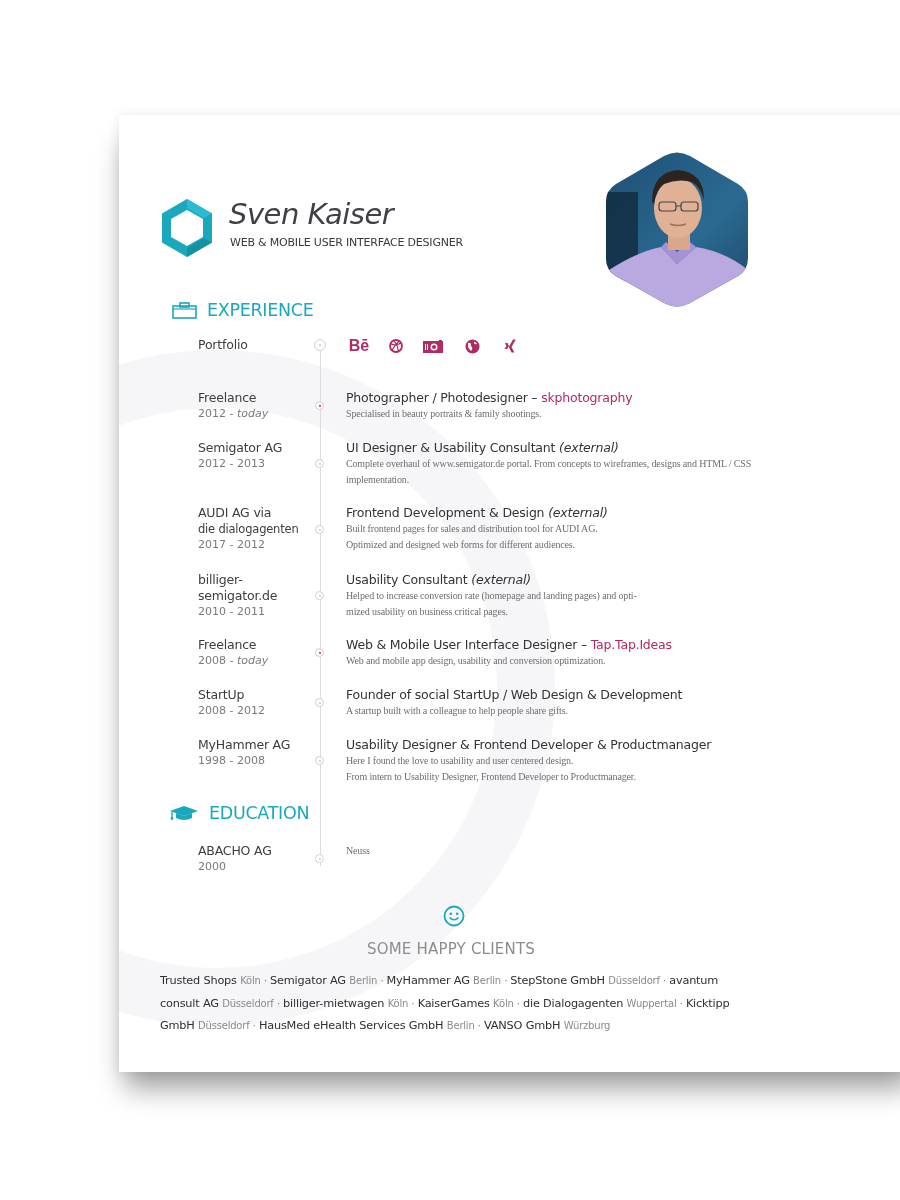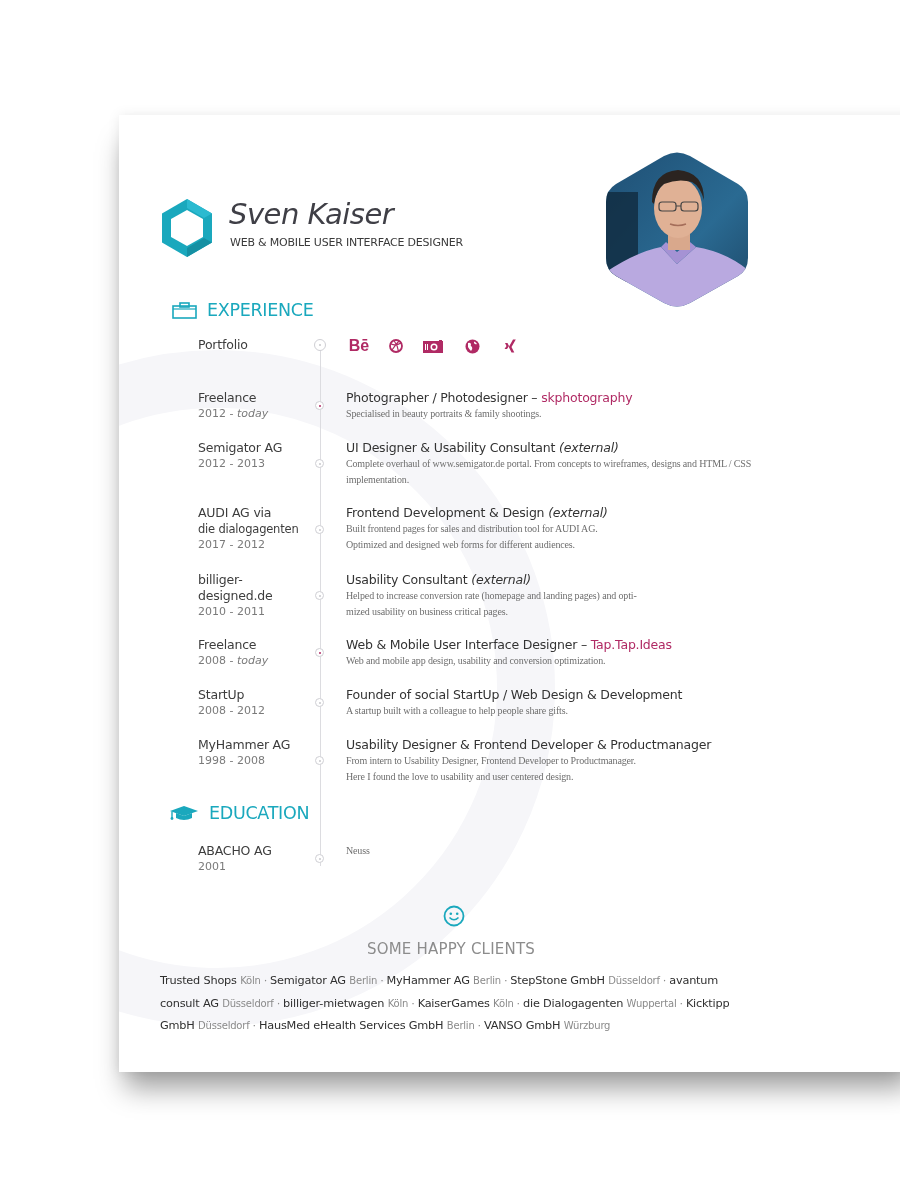--- a/index.html
+++ b/index.html
@@ -193,21 +193,21 @@
     <div class="right">
       <div class="title"><span>Frontend Development &amp; Design </span><i>(external)</i></div>
       <div class="desc">Built frontend pages for sales and distribution tool for AUDI AG.</div>
       <div class="desc">Optimized and designed web forms for different audiences.</div>
     </div>
   </div>
 
   <div class="row" style="top:457px;">
     <div class="left">
       <div class="org">billiger-</div>
-      <div class="org">designed.de</div>
+      <div class="org">semigator.de</div>
       <div class="dates">2010 - 2011</div>
     </div>
     <div class="dot" style="top:19px;"></div>
     <div class="right">
       <div class="title"><span>Usability Consultant </span><i>(external)</i></div>
       <div class="desc">Helped to increase conversion rate (homepage and landing pages) and opti-</div>
       <div class="desc">mized usability on business critical pages.</div>
     </div>
   </div>
 
@@ -236,39 +236,39 @@
   </div>
 
   <div class="row" style="top:622px;">
     <div class="left">
       <div class="org">MyHammer AG</div>
       <div class="dates">1998 - 2008</div>
     </div>
     <div class="dot" style="top:19px;"></div>
     <div class="right">
       <div class="title">Usability Designer &amp; Frontend Developer &amp; Productmanager</div>
+      <div class="desc">Here I found the love to usability and user centered design.</div>
       <div class="desc">From intern to Usability Designer, Frontend Developer to Productmanager.</div>
-      <div class="desc">Here I found the love to usability and user centered design.</div>
     </div>
   </div>
 
   <div class="section-head" style="left:41px; top:688px;">
     <svg width="30" height="16" viewBox="0 0 30 16">
       <polygon points="15,1 29,6 15,11 1,6" fill="#1aa8bd"></polygon>
       <path d="M7,8 L7,13 Q15,17 23,13 L23,8 L15,11 Z" fill="#1aa8bd"></path>
       <line x1="3" y1="6.5" x2="3" y2="13" stroke="#1aa8bd" stroke-width="1.4"></line>
       <circle cx="3" cy="13.5" r="1.4" fill="#1aa8bd"></circle>
     </svg>
     <span class="label">EDUCATION</span>
   </div>
 
   <div class="row" style="top:728px;">
     <div class="left">
       <div class="org">ABACHO AG</div>
-      <div class="dates">2001</div>
+      <div class="dates">2000</div>
     </div>
     <div class="dot" style="top:11px;"></div>
     <div class="right">
       <div class="desc">Neuss</div>
     </div>
   </div>
 
   <svg class="happy-icon" viewBox="0 0 22 22">
     <circle cx="11" cy="11" r="9.5" fill="none" stroke="#1aa8bd" stroke-width="1.8"></circle>
     <circle cx="7.8" cy="8.8" r="1.3" fill="#1aa8bd"></circle>

